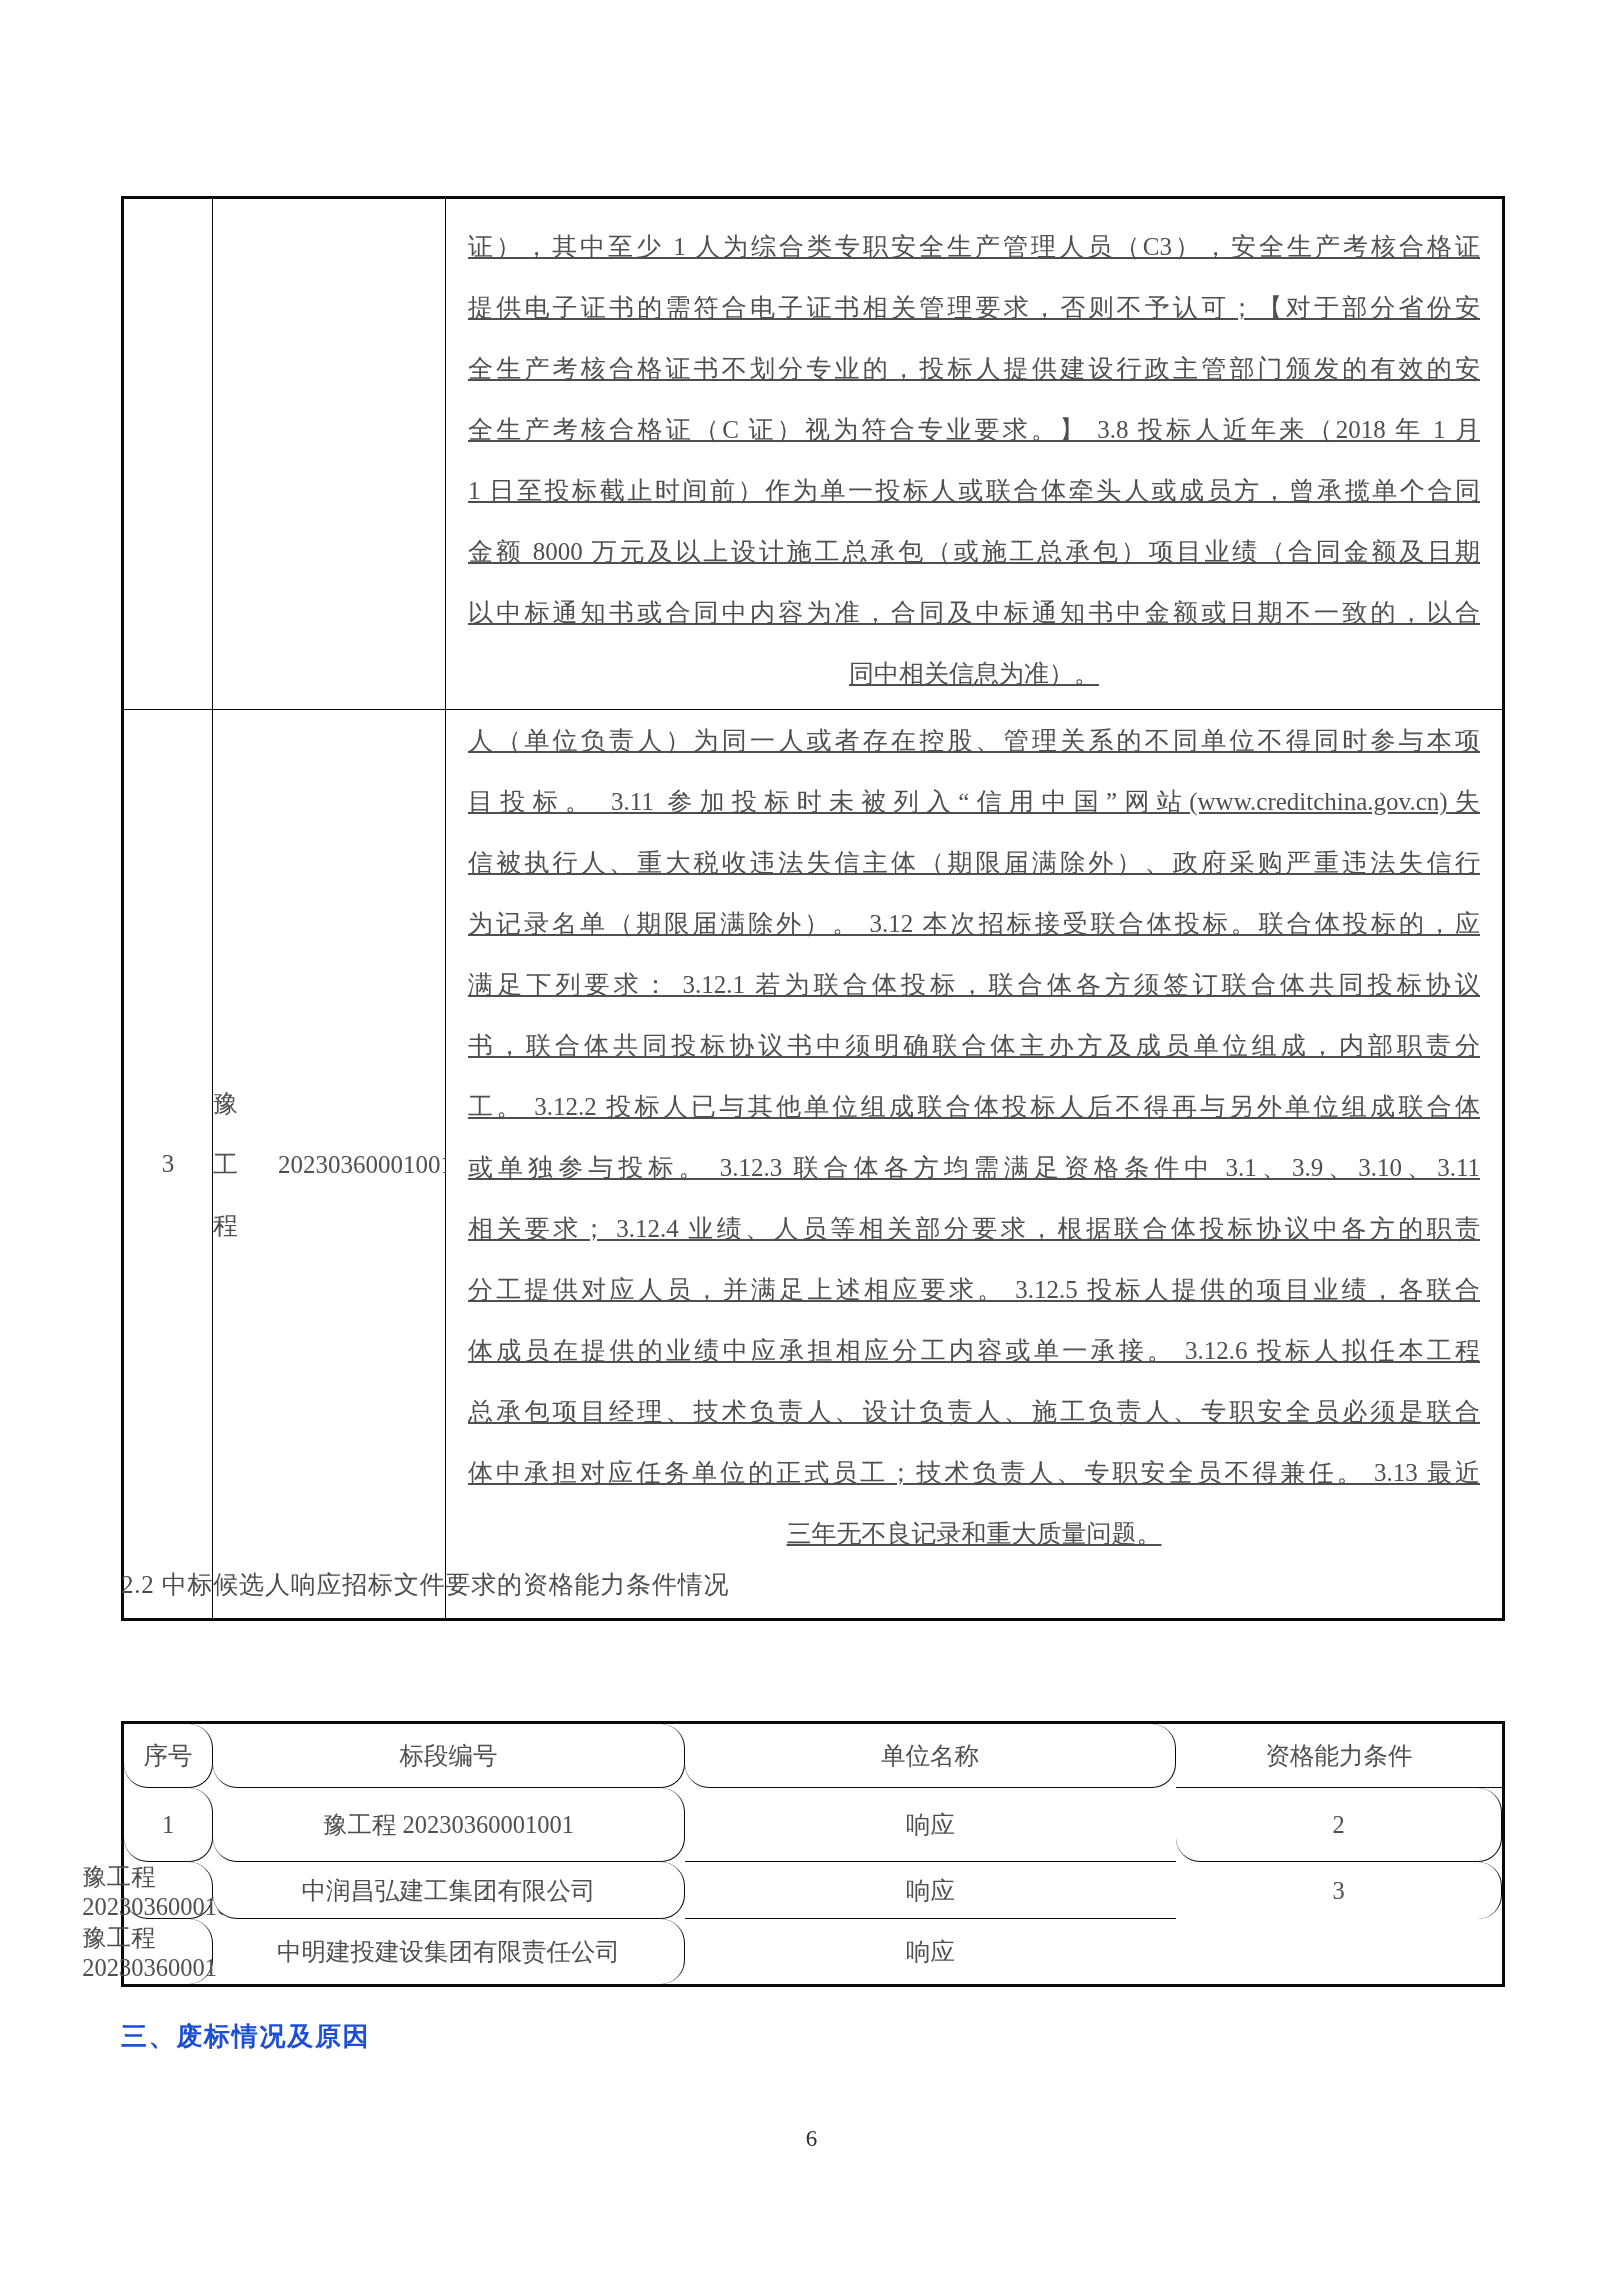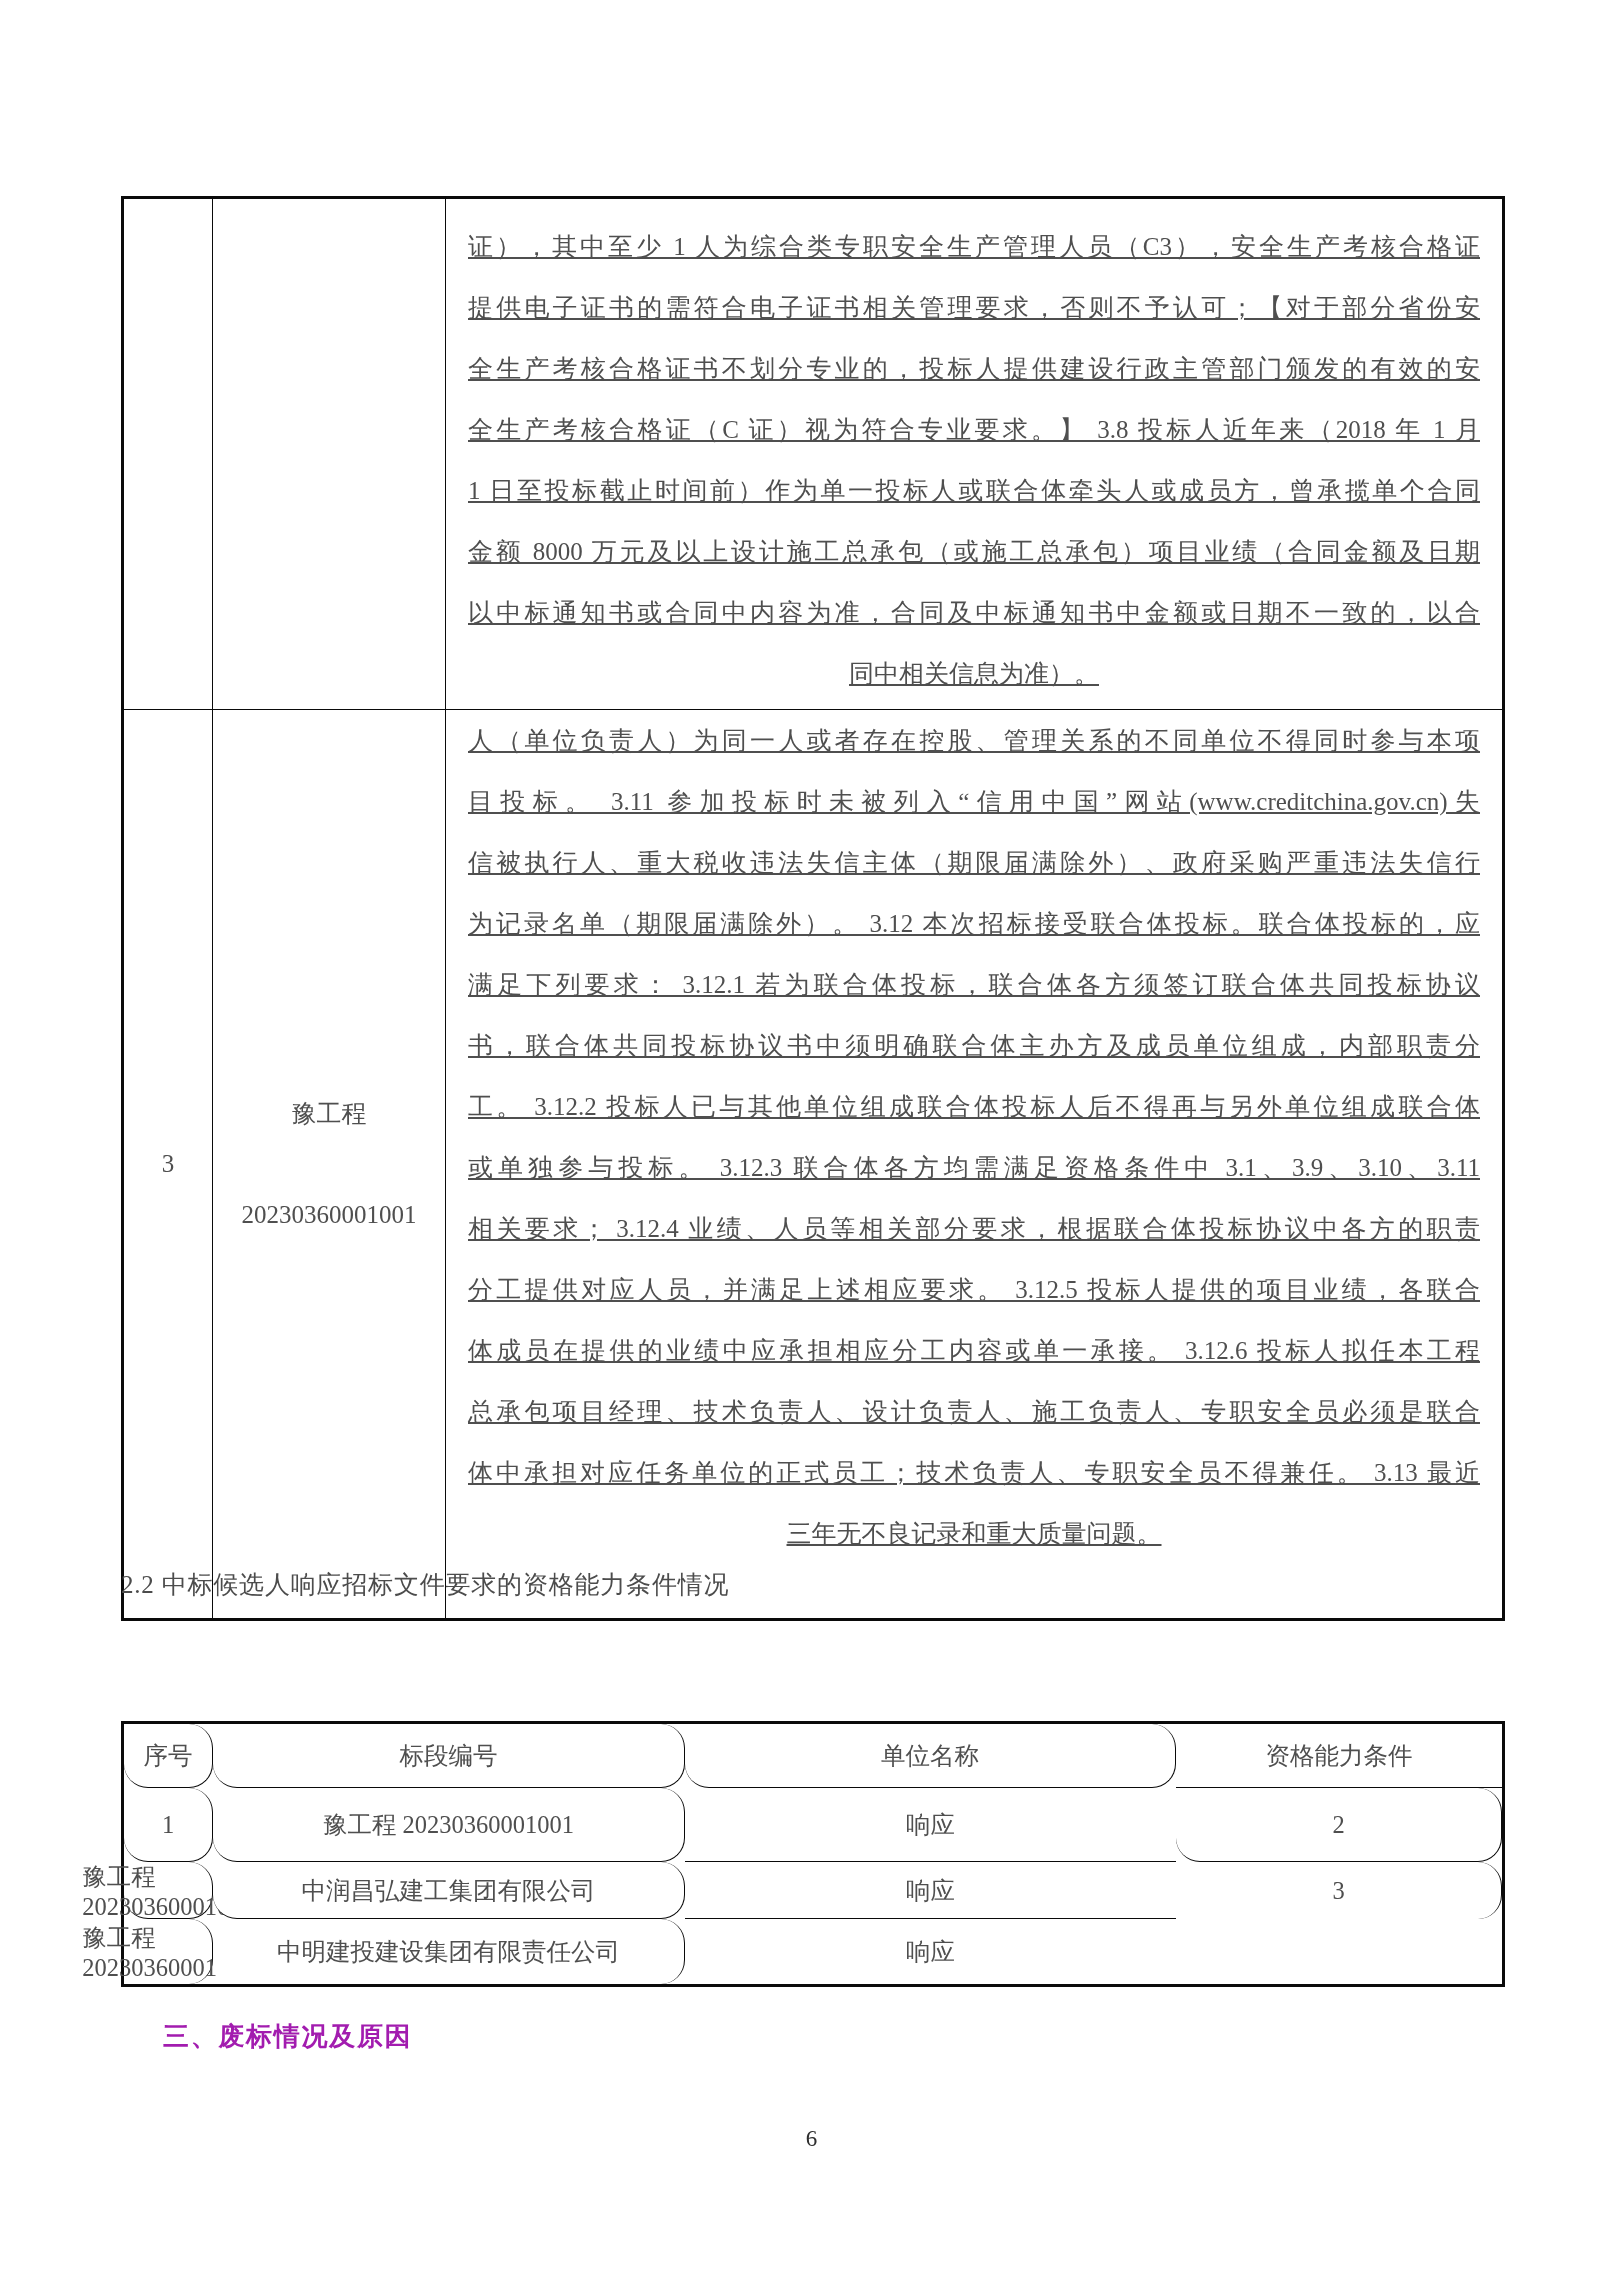--- a/index.html
+++ b/index.html
@@ -41,41 +41,40 @@
     text-align-last: justify;
     text-decoration: underline;
   }
   .tline.cline { text-align: center; text-align-last: center; }
 
   .seq-cell {
     display: flex; align-items: center; justify-content: center;
     font-size: 25px;
   }
   .lot-cell {
-    display: flex; flex-direction: column;
-    align-items: center; justify-content: center;
+    display: flex; flex-direction: row;
+    align-items: center; justify-content: flex-start;
     font-size: 25px; line-height: 61px; gap: 40px;
   }
 
   
   .h22 {
     position: absolute;
     left: 121px; top: 1568px;
     font-size: 25px;
     color: #4c4c4c;
     letter-spacing: 0.8px;
   }
   .h3 {
     position: absolute;
     left: 121px; top: 2019px;
     font-size: 26px;
     font-weight: bold;
-    color: #a21caf;
+    color: #1d4ed8;
     letter-spacing: 1.7px;
-    margin-left: 42px;
   }
 
   
   .tbl2 {
     position: absolute;
     left: 121px; top: 1721px;
     width: 1384px; height: 266px;
     border: 3.4px solid #0a0a0a;
     display: grid;
     grid-template-columns: 89px 472px 491px 1fr;

